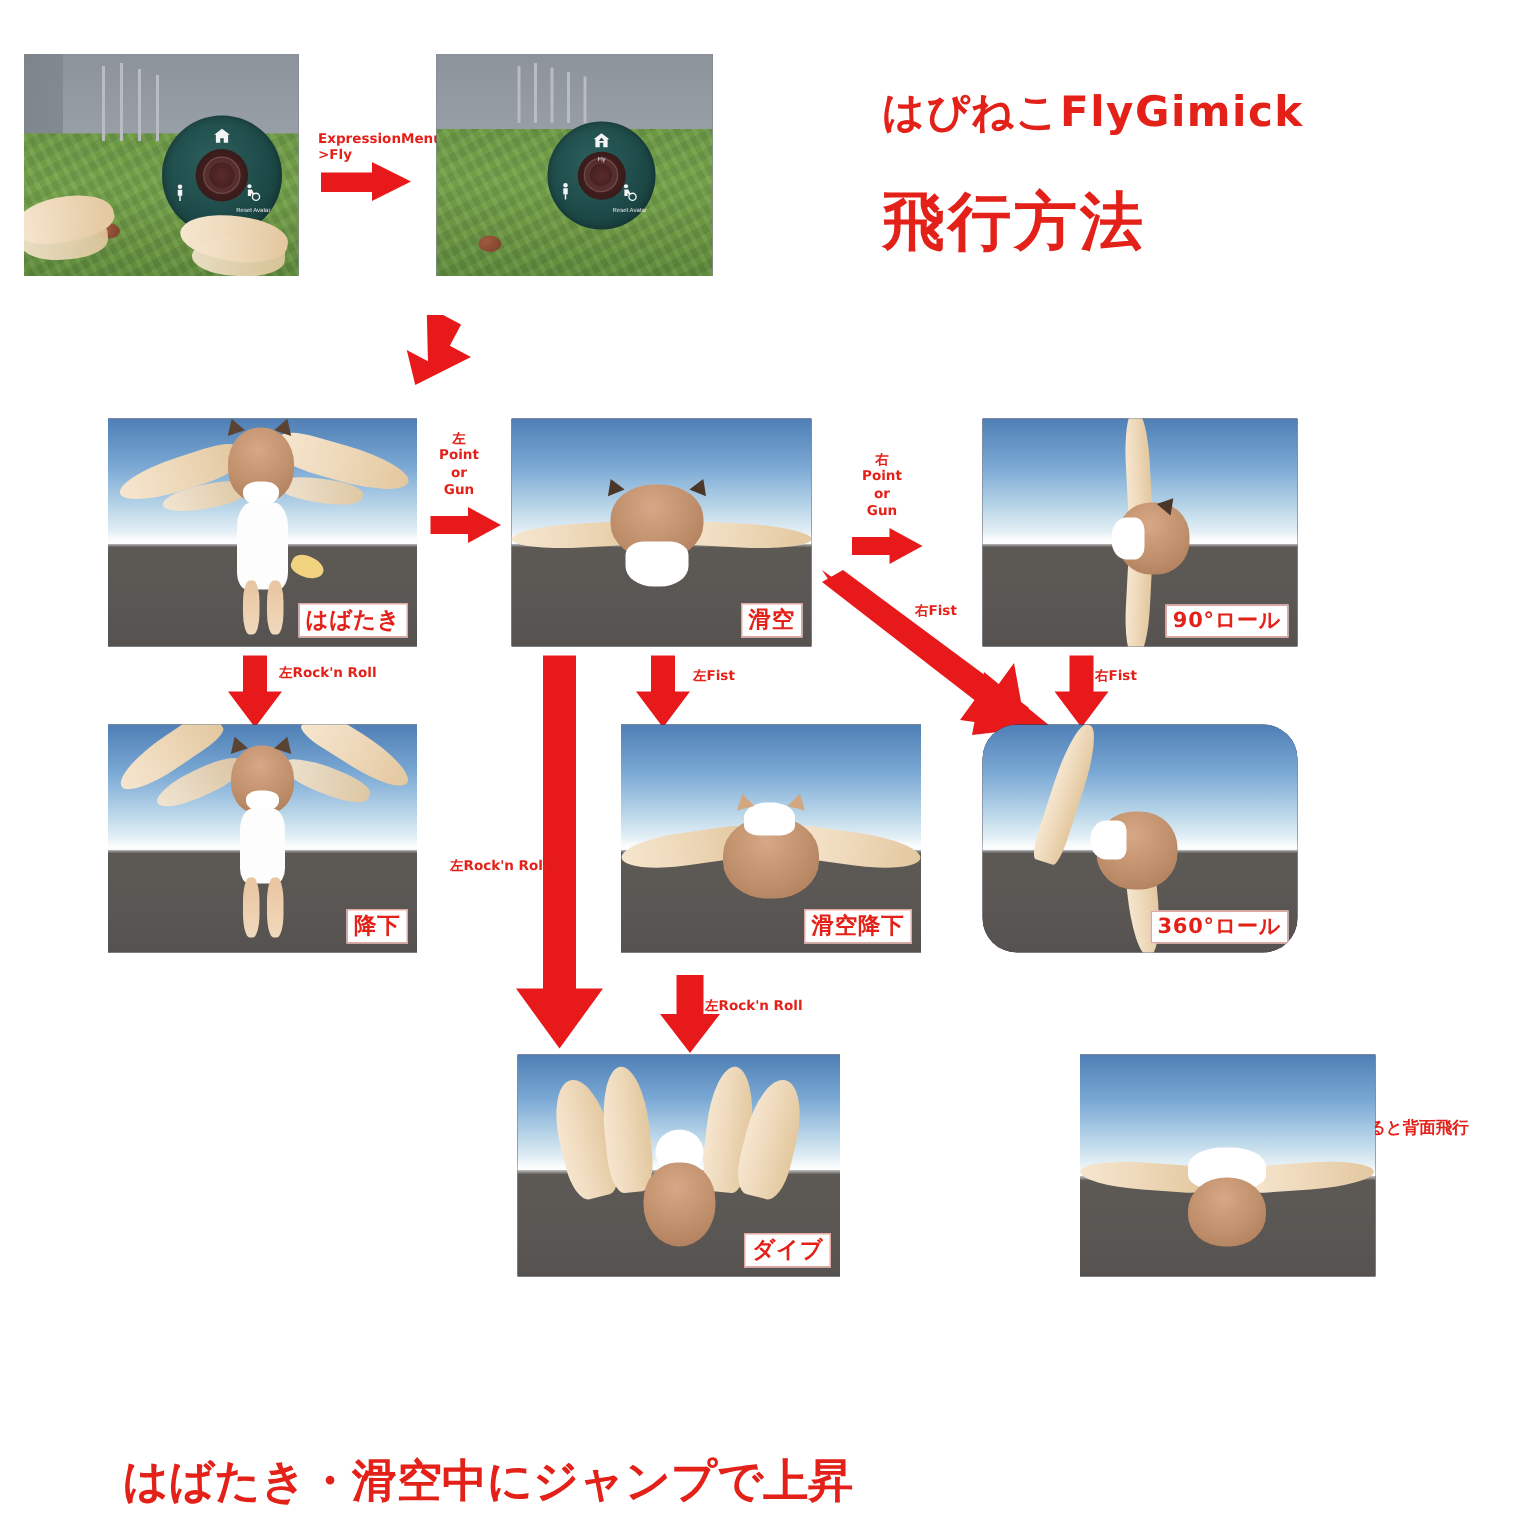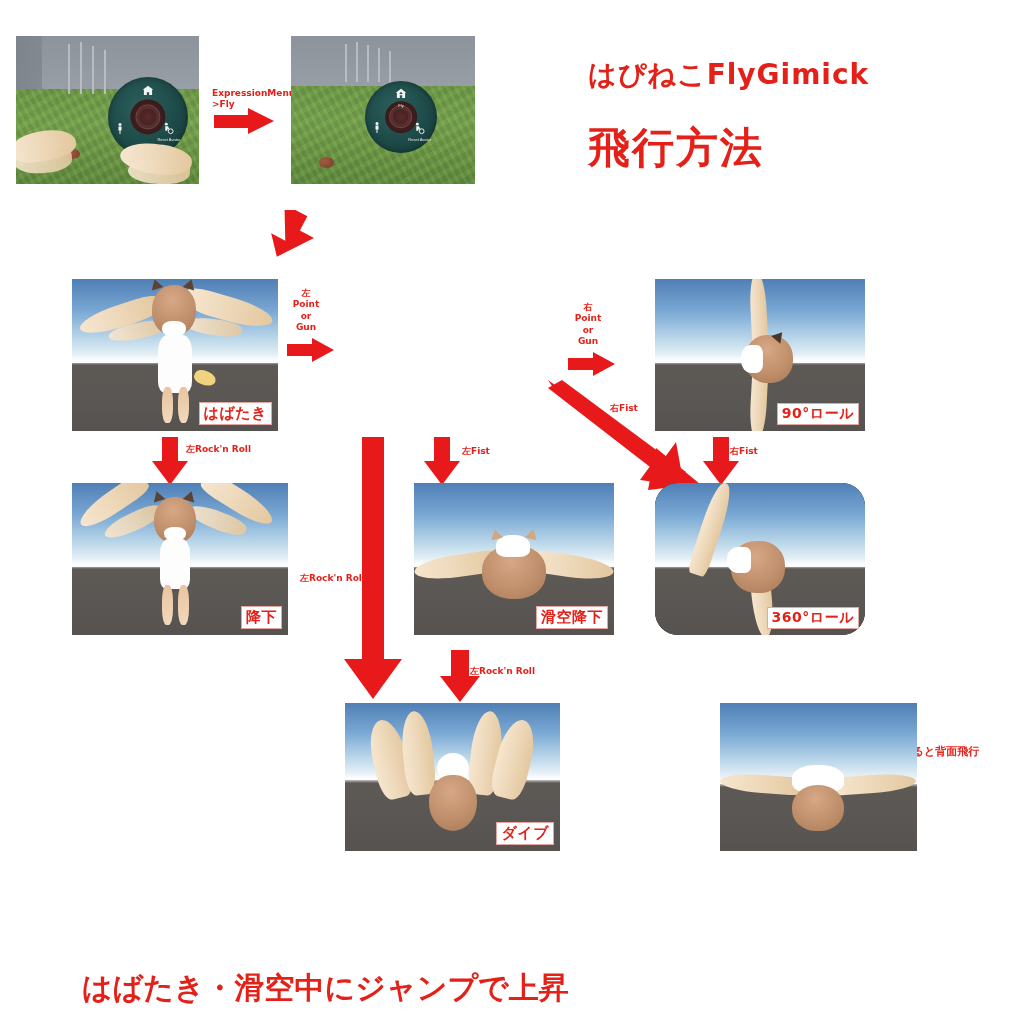--- a/index.html
+++ b/index.html
@@ -215,20 +215,34 @@
 
   <div class="rlabel" style="left:288px;top:288px;font-size:9px;text-align:center;width:36px;">左
 Point
 or
 Gun</div>
   <div class="arrow" style="left:287px;top:338px;width:48px;height:24px;">
     <div class="ar-shaft" style="left:0;top:6px;width:28px;height:12px;"></div>
     <div class="ar-head" style="left:25px;top:0;border-top:12px solid transparent;border-bottom:12px solid transparent;border-left:22px solid #e8191b;"></div>
   </div>
 
+  <div class="shot" style="left:341px;top:279px;width:200px;height:152px;">
+    <div class="sky" style="height:55%;"></div>
+    <div class="ground" style="height:45%;"></div>
+    <div class="horizonglow" style="top:50%;"></div>
+    <div class="av" style="left:0;top:0;width:200px;height:152px;">
+      <div class="wing" style="left:0px;top:70px;width:92px;height:16px;transform:rotate(-3deg);border-radius:60% 20% 20% 60%;"></div>
+      <div class="wing" style="left:106px;top:70px;width:94px;height:16px;transform:rotate(3deg);border-radius:20% 60% 60% 20%;"></div>
+      <div class="head" style="left:66px;top:44px;width:62px;height:50px;border-radius:46% 46% 48% 48%;"></div>
+      <div class="ear" style="left:62px;top:40px;transform:rotate(-22deg);border-bottom-color:#4b362a;"></div>
+      <div class="ear" style="left:120px;top:40px;transform:rotate(22deg);border-bottom-color:#4b362a;"></div>
+      <div class="muzzle" style="left:76px;top:82px;width:42px;height:30px;border-radius:30% 30% 45% 45%;"></div>
+    </div>
+    <div class="chip" style="right:6px;bottom:6px;font-size:15px;">滑空</div>
+  </div>
 
   <div class="rlabel" style="left:570px;top:302px;font-size:9px;text-align:center;width:36px;">右
 Point
 or
 Gun</div>
   <div class="arrow" style="left:568px;top:352px;width:48px;height:24px;">
     <div class="ar-shaft" style="left:0;top:6px;width:28px;height:12px;"></div>
     <div class="ar-head" style="left:25px;top:0;border-top:12px solid transparent;border-bottom:12px solid transparent;border-left:22px solid #e8191b;"></div>
   </div>
 
@@ -266,21 +280,21 @@
     </svg>
   </div>
   <div class="rlabel" style="left:610px;top:403px;font-size:9px;">右Fist</div>
 
   <div class="arrow" style="left:703px;top:437px;width:36px;height:48px;">
     <div class="ar-shaft" style="left:10px;top:0;width:16px;height:26px;"></div>
     <div class="ar-head" style="left:0;top:24px;border-left:18px solid transparent;border-right:18px solid transparent;border-top:24px solid #e8191b;"></div>
   </div>
   <div class="rlabel" style="left:730px;top:446px;font-size:9px;">右Fist</div>
 
-  <div class="shot" style="left:72px;top:483px;width:206px;height:152px;padding-left:10px;">
+  <div class="shot" style="left:72px;top:483px;width:206px;height:152px;">
     <div class="sky" style="height:55%;"></div>
     <div class="ground" style="height:45%;"></div>
     <div class="horizonglow" style="top:50%;"></div>
     <div class="av" style="left:0;top:0;width:206px;height:152px;">
       <div class="wing" style="left:2px;top:8px;width:78px;height:22px;transform:rotate(-34deg);border-radius:70% 20% 30% 60%;"></div>
       <div class="wing" style="left:126px;top:6px;width:80px;height:22px;transform:rotate(32deg);border-radius:20% 70% 60% 30%;"></div>
       <div class="wing" style="left:30px;top:30px;width:62px;height:18px;transform:rotate(-24deg);opacity:.92;"></div>
       <div class="wing" style="left:114px;top:28px;width:62px;height:18px;transform:rotate(22deg);opacity:.92;"></div>
       <div class="head" style="left:82px;top:14px;width:42px;height:46px;"></div>
       <div class="ear" style="left:80px;top:8px;transform:rotate(-18deg);"></div>

